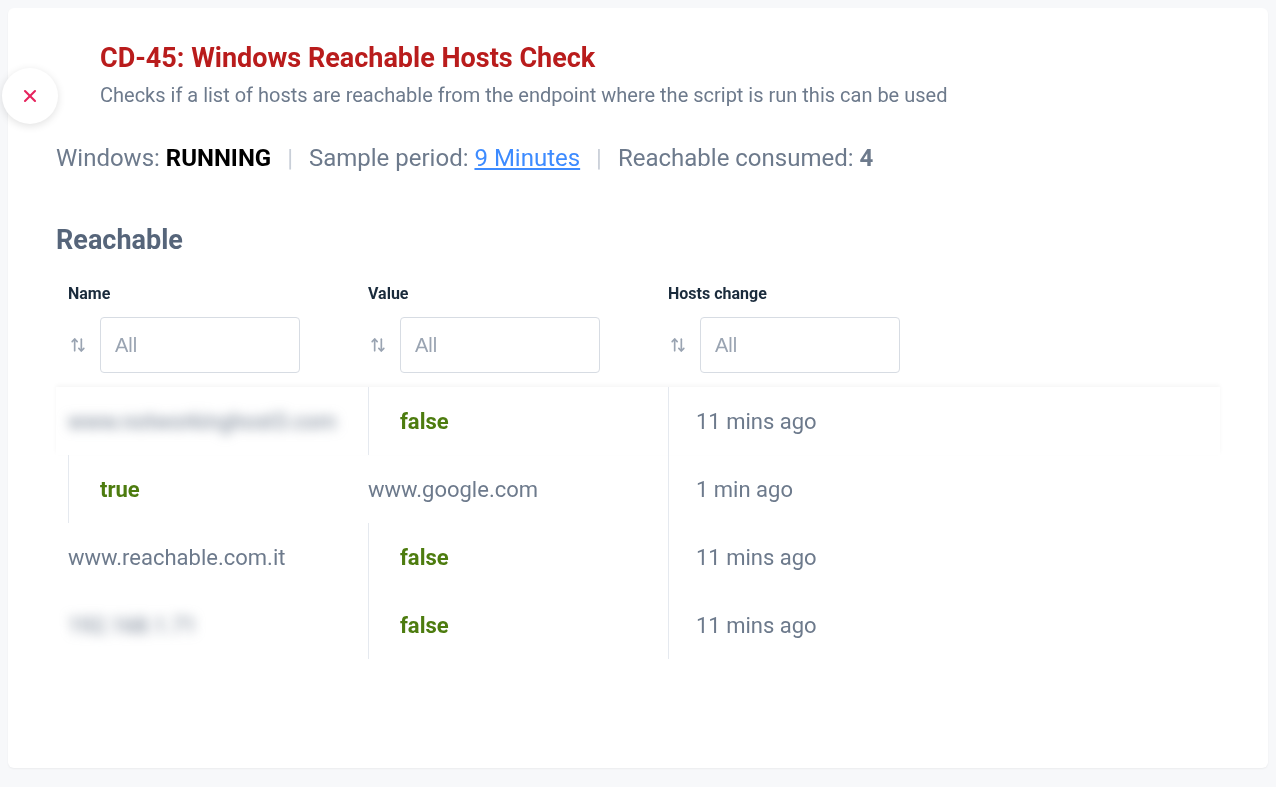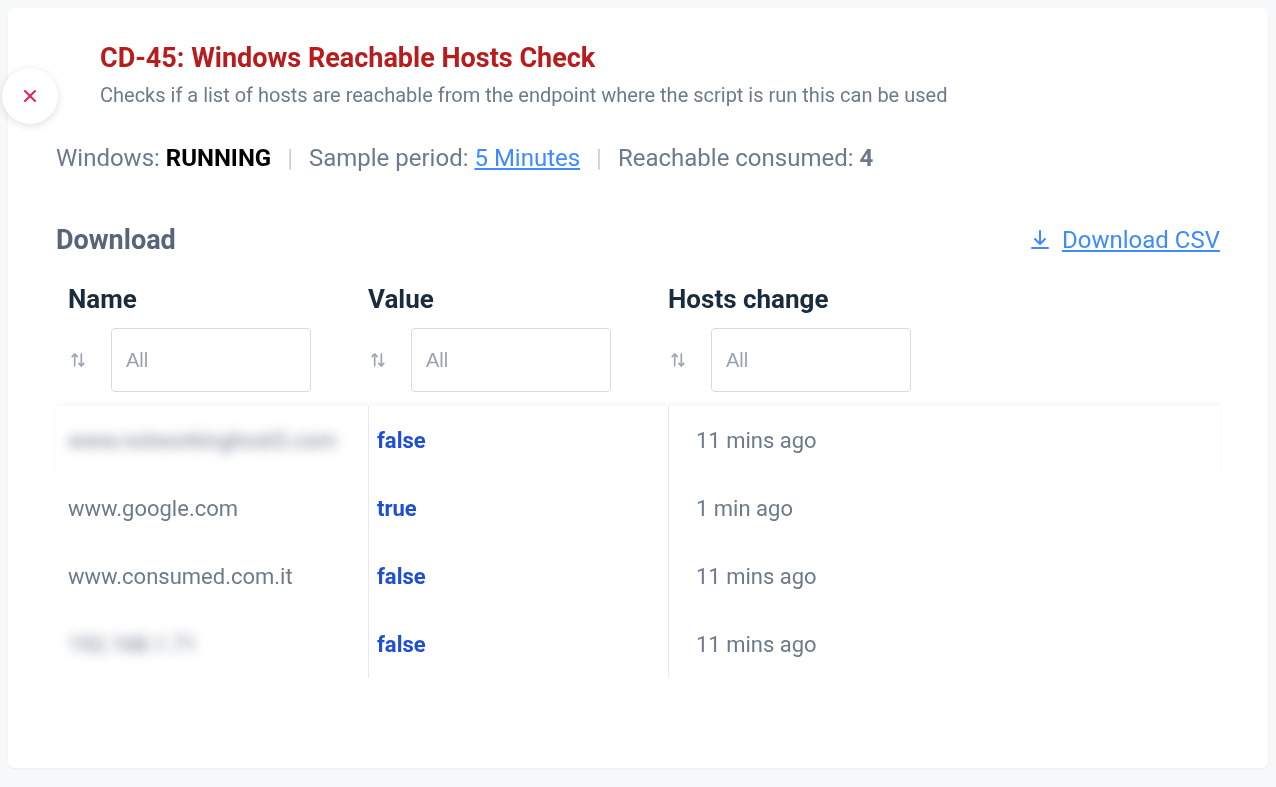--- a/index.html
+++ b/index.html
@@ -76,59 +76,58 @@
     text-decoration: underline;
     cursor: pointer;
   }
   .download svg { width: 24px; height: 24px; stroke: #3d8bff; }
   .table { width: 100%; }
   .thead { display: flex; padding: 0 12px 0 12px; }
   .col-name  { flex: 0 0 300px; }
   .col-value { flex: 0 0 300px; }
   .col-last  { flex: 1; }
   .th-label {
-    font-size: 26px;
+    font-size: 16px;
     font-weight: 700;
     color: #1a2b3c;
     margin-bottom: 14px;
   }
   .filter-row {
     display: flex;
     align-items: center;
     gap: 12px;
   }
   .sort-icon {
     color: #9aa4b2;
     cursor: pointer;
     font-size: 20px;
     display: inline-flex;
   }
   .filter-input {
     width: 200px;
-    height: 64px;
+    height: 56px;
     border: 1px solid #d7dce3;
     border-radius: 4px;
     padding: 0 14px;
     font-size: 20px;
     color: #6d7a8c;
     outline: none;
-    margin-left: 11px;
   }
   .filter-input::placeholder { color: #9aa4b2; }
   .tbody { margin-top: 14px; }
   .trow {
     display: flex;
     align-items: center;
     height: 68px;
     padding: 0 12px;
   }
   .trow:first-child { box-shadow: 0 -2px 4px rgba(0,0,0,0.04); }
   .cell { font-size: 22px; }
   .cell-name  { flex: 0 0 300px; color: #6d7a8c; white-space: nowrap; overflow: hidden; text-overflow: ellipsis; padding-right: 20px;}
-  .cell-value { flex: 0 0 300px; color: #1d4ed8; font-weight: 700; border-left: 1px solid #e5e9ef; padding-left: 8px; height: 100%; display:flex; align-items:center;}
+  .cell-value { flex: 0 0 300px; color: #4d7c0f; font-weight: 700; border-left: 1px solid #e5e9ef; padding-left: 31px; height: 100%; display:flex; align-items:center;}
   .cell-last  { flex: 1; color: #6d7a8c; border-left: 1px solid #e5e9ef; padding-left: 27px; height:100%; display:flex; align-items:center;}
   .blurred { filter: blur(6px); }
 </style>
 </head>
 <body>
 
 <div class="card">
 
   <div class="close-btn">
     <svg viewBox="0 0 24 24" fill="none" stroke="#e6245e" stroke-width="2.5" stroke-linecap="round">
@@ -136,35 +135,27 @@
         <line x1="18" y1="6" x2="6" y2="18"></line>
     </svg>
   </div>
 
   <h1 class="title">CD-45: Windows Reachable Hosts Check</h1>
   <p class="desc">Checks if a list of hosts are reachable from the endpoint where the script is run this can be used</p>
 
   <div class="meta">
     <span>Windows: </span><span class="running">RUNNING</span>
     <span class="sep">|</span>
-    <span>Sample period: </span><span class="link">5 Minutes</span>
+    <span>Sample period: </span><span class="link">9 Minutes</span>
     <span class="sep">|</span>
     <span>Reachable consumed: </span><span class="bold-num">4</span>
   </div>
 
   <div class="section-row">
-    <div class="section-title">Download</div>
-    <div class="download">
-      <svg viewBox="0 0 24 24" fill="none" stroke-width="2" stroke-linecap="round" stroke-linejoin="round">
-        <path d="M12 3v12"></path>
-          <path d="M7 11l5 5 5-5"></path>
-          <path d="M4 20h16"></path>
-      </svg>
-      <span>Download CSV</span>
-    </div>
+    <div class="section-title">Reachable</div>
   </div>
 
   <div class="table">
     <div class="thead">
       <div class="col-name">
         <div class="th-label">Name</div>
         <div class="filter-row">
           <span class="sort-icon">
             <svg width="20" height="20" viewBox="0 0 24 24" fill="none" stroke="#9aa4b2" stroke-width="2" stroke-linecap="round" stroke-linejoin="round">
                 <path d="M8 5v14"></path>
@@ -206,26 +197,26 @@
       </div>
     </div>
 
     <div class="tbody" id="tbody">
         <div class="trow">
           <div class="cell cell-name blurred">www.notworkinghost3.com</div>
           <div class="cell cell-value">false</div>
           <div class="cell cell-last">11 mins ago</div>
         </div>
         <div class="trow">
+          <div class="cell cell-value">true</div>
           <div class="cell cell-name">www.google.com</div>
-          <div class="cell cell-value">true</div>
           <div class="cell cell-last">1 min ago</div>
         </div>
         <div class="trow">
-          <div class="cell cell-name">www.consumed.com.it</div>
+          <div class="cell cell-name">www.reachable.com.it</div>
           <div class="cell cell-value">false</div>
           <div class="cell cell-last">11 mins ago</div>
         </div>
         <div class="trow">
           <div class="cell cell-name blurred">192.168.1.71</div>
           <div class="cell cell-value">false</div>
           <div class="cell cell-last">11 mins ago</div>
         </div>
       </div>
   </div>

